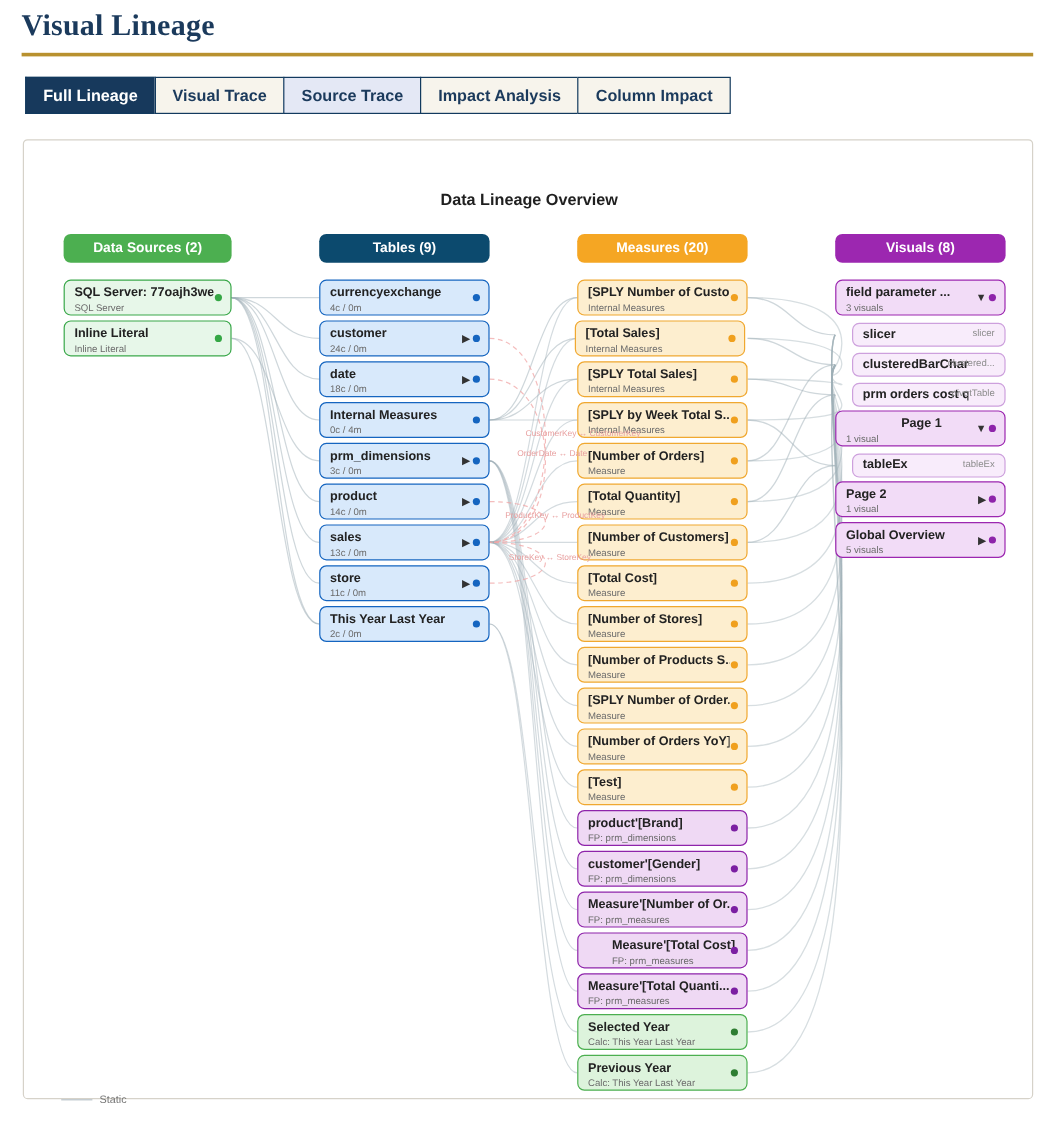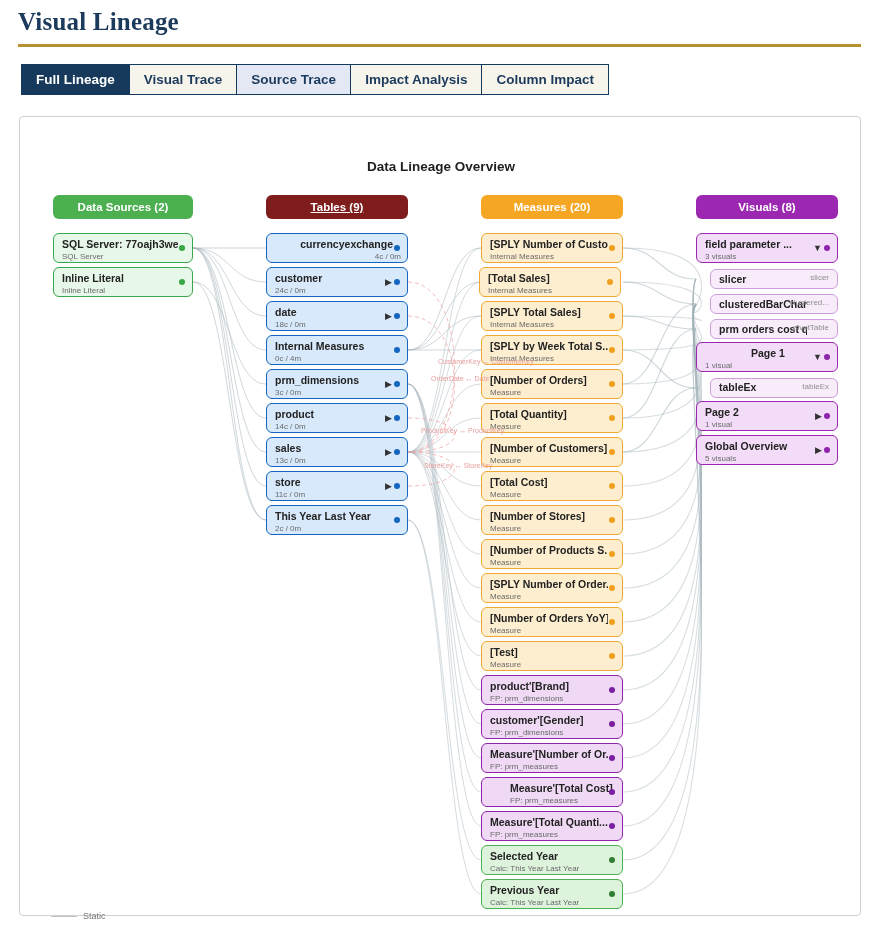--- a/index.html
+++ b/index.html
@@ -110,21 +110,21 @@
   .v-page .dot { background:#8e24aa; }
   .v-vis    { background:#f8ecfb; border-color:#cda0dd; }
   .v-vis .vis-type {
     position:absolute; right:8px; top:50%; margin-top:-6px;
     font-size:8px; color:#8d8d8d; max-width:58px;
     overflow:hidden; white-space:nowrap; text-align:right;
   }
   .v-vis .n-label { font-weight: 700; }
 
   .h-source { background:#4caf50; }
-  .h-table  { background:#7f1d1d;text-decoration:underline; }
+  .h-table  { background:#0c4a6e; }
   .h-measure{ background:#f5a623; }
   .h-visual { background:#9c27b0; }
 
   
   .legend {
     position: absolute; left: 38px; top: 911px;
     display: flex; align-items: center; gap: 26px;
     font-size: 9px; color: #777; flex-direction: column;
   }
   .legend .lg { display: flex; align-items: center; gap: 6px; }
@@ -234,21 +234,21 @@
           <span class="dot"></span>
         </div>
         <div class="node v-source" style="left: 33px; top: 150px; width: 140px; height: 30px;">
           <span class="n-label" style="max-width: 116px;">Inline Literal</span>
           <span class="n-sub">Inline Literal</span>
           <span class="dot"></span>
         </div>
       </div>
     <div id="col-tables">
         <div class="col-head h-table" style="left: 246px; top: 78px; width: 142px;">Tables (9)</div>
-        <div class="node v-table" style="left: 246px; top: 116px; width: 142px; height: 30px; text-align: right;">
+        <div class="node v-table" style="left: 246px; top: 116px; width: 142px; height: 30px;">
           <span class="n-label" style="max-width: 118px;">currencyexchange</span>
           <span class="n-sub">4c / 0m</span>
           <span class="dot"></span>
         </div>
         <div class="node v-table" style="left: 246px; top: 150px; width: 142px; height: 30px;">
           <span class="caret">▶</span>
           <span class="n-label" style="max-width: 118px;">customer</span>
           <span class="n-sub">24c / 0m</span>
           <span class="dot"></span>
         </div>

